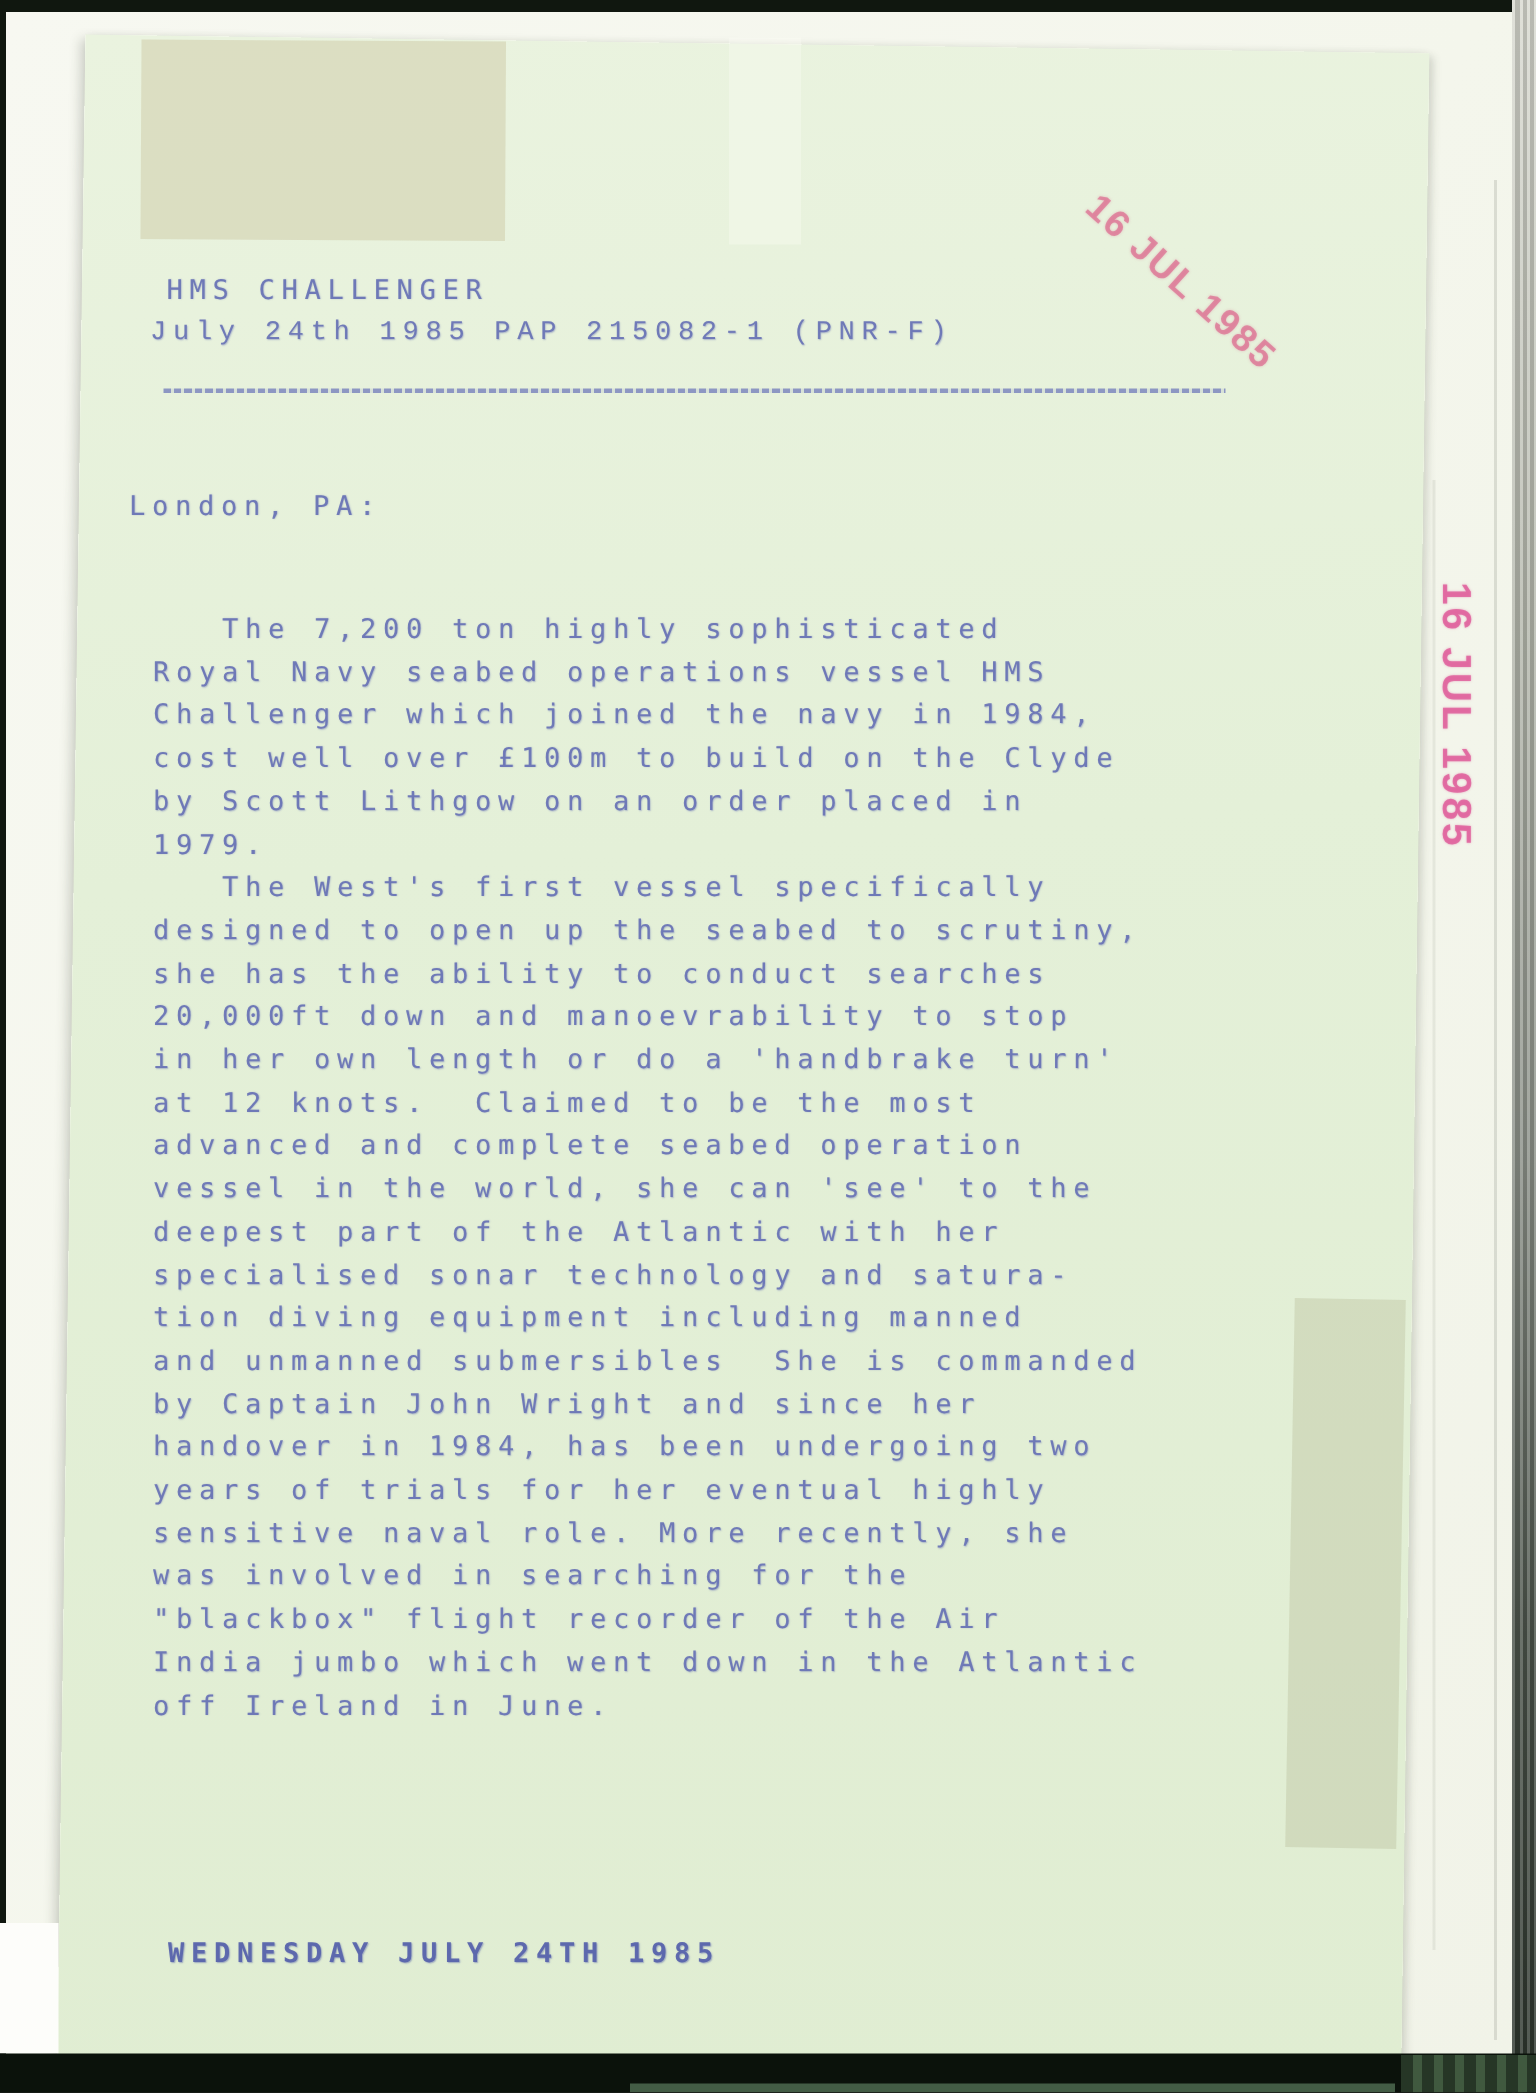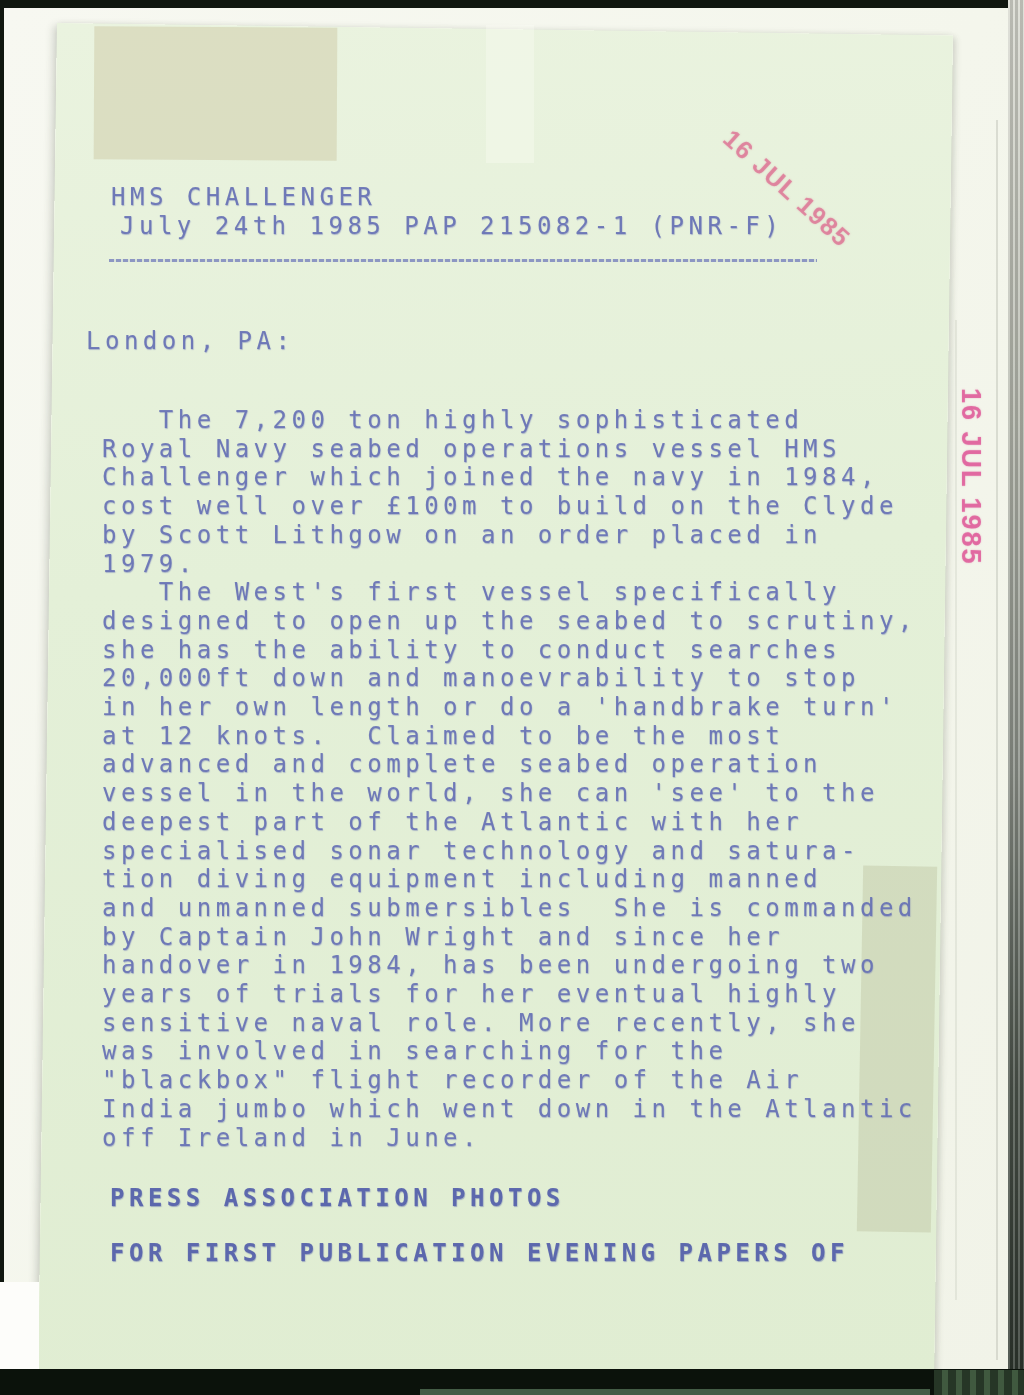--- a/index.html
+++ b/index.html
@@ -41,26 +41,26 @@
     box-shadow:-3px 3px 8px rgba(55,65,50,.22), 3px 2px 6px rgba(55,65,50,.14);
   }
   .tape{position:absolute;}
   .tape1{left:94px;top:27px;width:243px;height:133px;background:rgba(206,202,166,.5);transform:rotate(.3deg);}
   .tape2{left:486px;top:25px;width:48px;height:138px;background:rgba(255,255,248,.3);}
   .tape3{left:860px;top:866px;width:74px;height:366px;background:rgba(188,194,160,.42);transform:rotate(1deg);}
   
   .tw{
     position:absolute;white-space:pre;
     font-family:"DejaVu Sans Mono", monospace;
-    font-size:24px;letter-spacing:4.5px;
+    font-size:18px;letter-spacing:4.5px;
     color:rgba(100,110,180,.88);
     text-shadow:.5px .5px 1px rgba(100,110,180,.45);
   }
   .hdr1{left:111px;top:183px;}
-  .hdr2{left:120px;top:212px;}
+  .hdr2{left:100px;top:212px;font-family:Liberation Mono, monospace;}
   .typed-rule{
     position:absolute;left:109px;top:259px;width:708px;height:3px;
     background:repeating-linear-gradient(90deg,rgba(125,135,190,.85) 0 5px,rgba(125,135,190,.15) 5px 7px);
   }
   .dateline{left:86px;top:327px;}
   .body{left:102px;top:406px;line-height:28.7px;}
   .footer{font-weight:bold;color:rgba(88,100,172,.95);text-shadow:.6px .6px 1px rgba(88,100,172,.5);}
   .f1{left:110px;top:1184px;}
   .f2{left:110px;top:1239px;}
   .f3{left:112px;top:1292px;}
@@ -95,22 +95,21 @@
   <div class="tape tape2"></div>
   <div class="tape tape3"></div>
 
   <div class="tw hdr1">HMS CHALLENGER</div>
   <div class="tw hdr2">July 24th 1985 PAP 215082-1 (PNR-F)</div>
   <div class="typed-rule"></div>
   <div class="tw dateline">London, PA:</div>
 
   <div class="tw body"><div>   The 7,200 ton highly sophisticated</div><div>Royal Navy seabed operations vessel HMS</div><div>Challenger which joined the navy in 1984,</div><div>cost well over £100m to build on the Clyde</div><div>by Scott Lithgow on an order placed in</div><div>1979.</div><div>   The West's first vessel specifically</div><div>designed to open up the seabed to scrutiny,</div><div>she has the ability to conduct searches</div><div>20,000ft down and manoevrability to stop</div><div>in her own length or do a 'handbrake turn'</div><div>at 12 knots.  Claimed to be the most</div><div>advanced and complete seabed operation</div><div>vessel in the world, she can 'see' to the</div><div>deepest part of the Atlantic with her</div><div>specialised sonar technology and satura-</div><div>tion diving equipment including manned</div><div>and unmanned submersibles  She is commanded</div><div>by Captain John Wright and since her</div><div>handover in 1984, has been undergoing two</div><div>years of trials for her eventual highly</div><div>sensitive naval role. More recently, she</div><div>was involved in searching for the</div><div>"blackbox" flight recorder of the Air</div><div>India jumbo which went down in the Atlantic</div><div>off Ireland in June.</div></div>
 
-  <div class="tw footer f1">PRESS ASSOCIATION PHOTOS</div>
-  <div class="tw footer f2">FOR FIRST PUBLICATION EVENING PAPERS OF</div>
+  <div class="tw footer f3">WEDNESDAY JULY 24TH 1985</div>
 
   <div class="stamp stamp-diag">16 JUL 1985</div>
   <div class="stamp stamp-vert">16 JUL 1985</div>
 
   <div class="white-square"></div>
   <div class="bottom-strip"></div>
   <div class="bottom-corner"></div>
   <div class="bottom-green"></div>
 </div>
 

